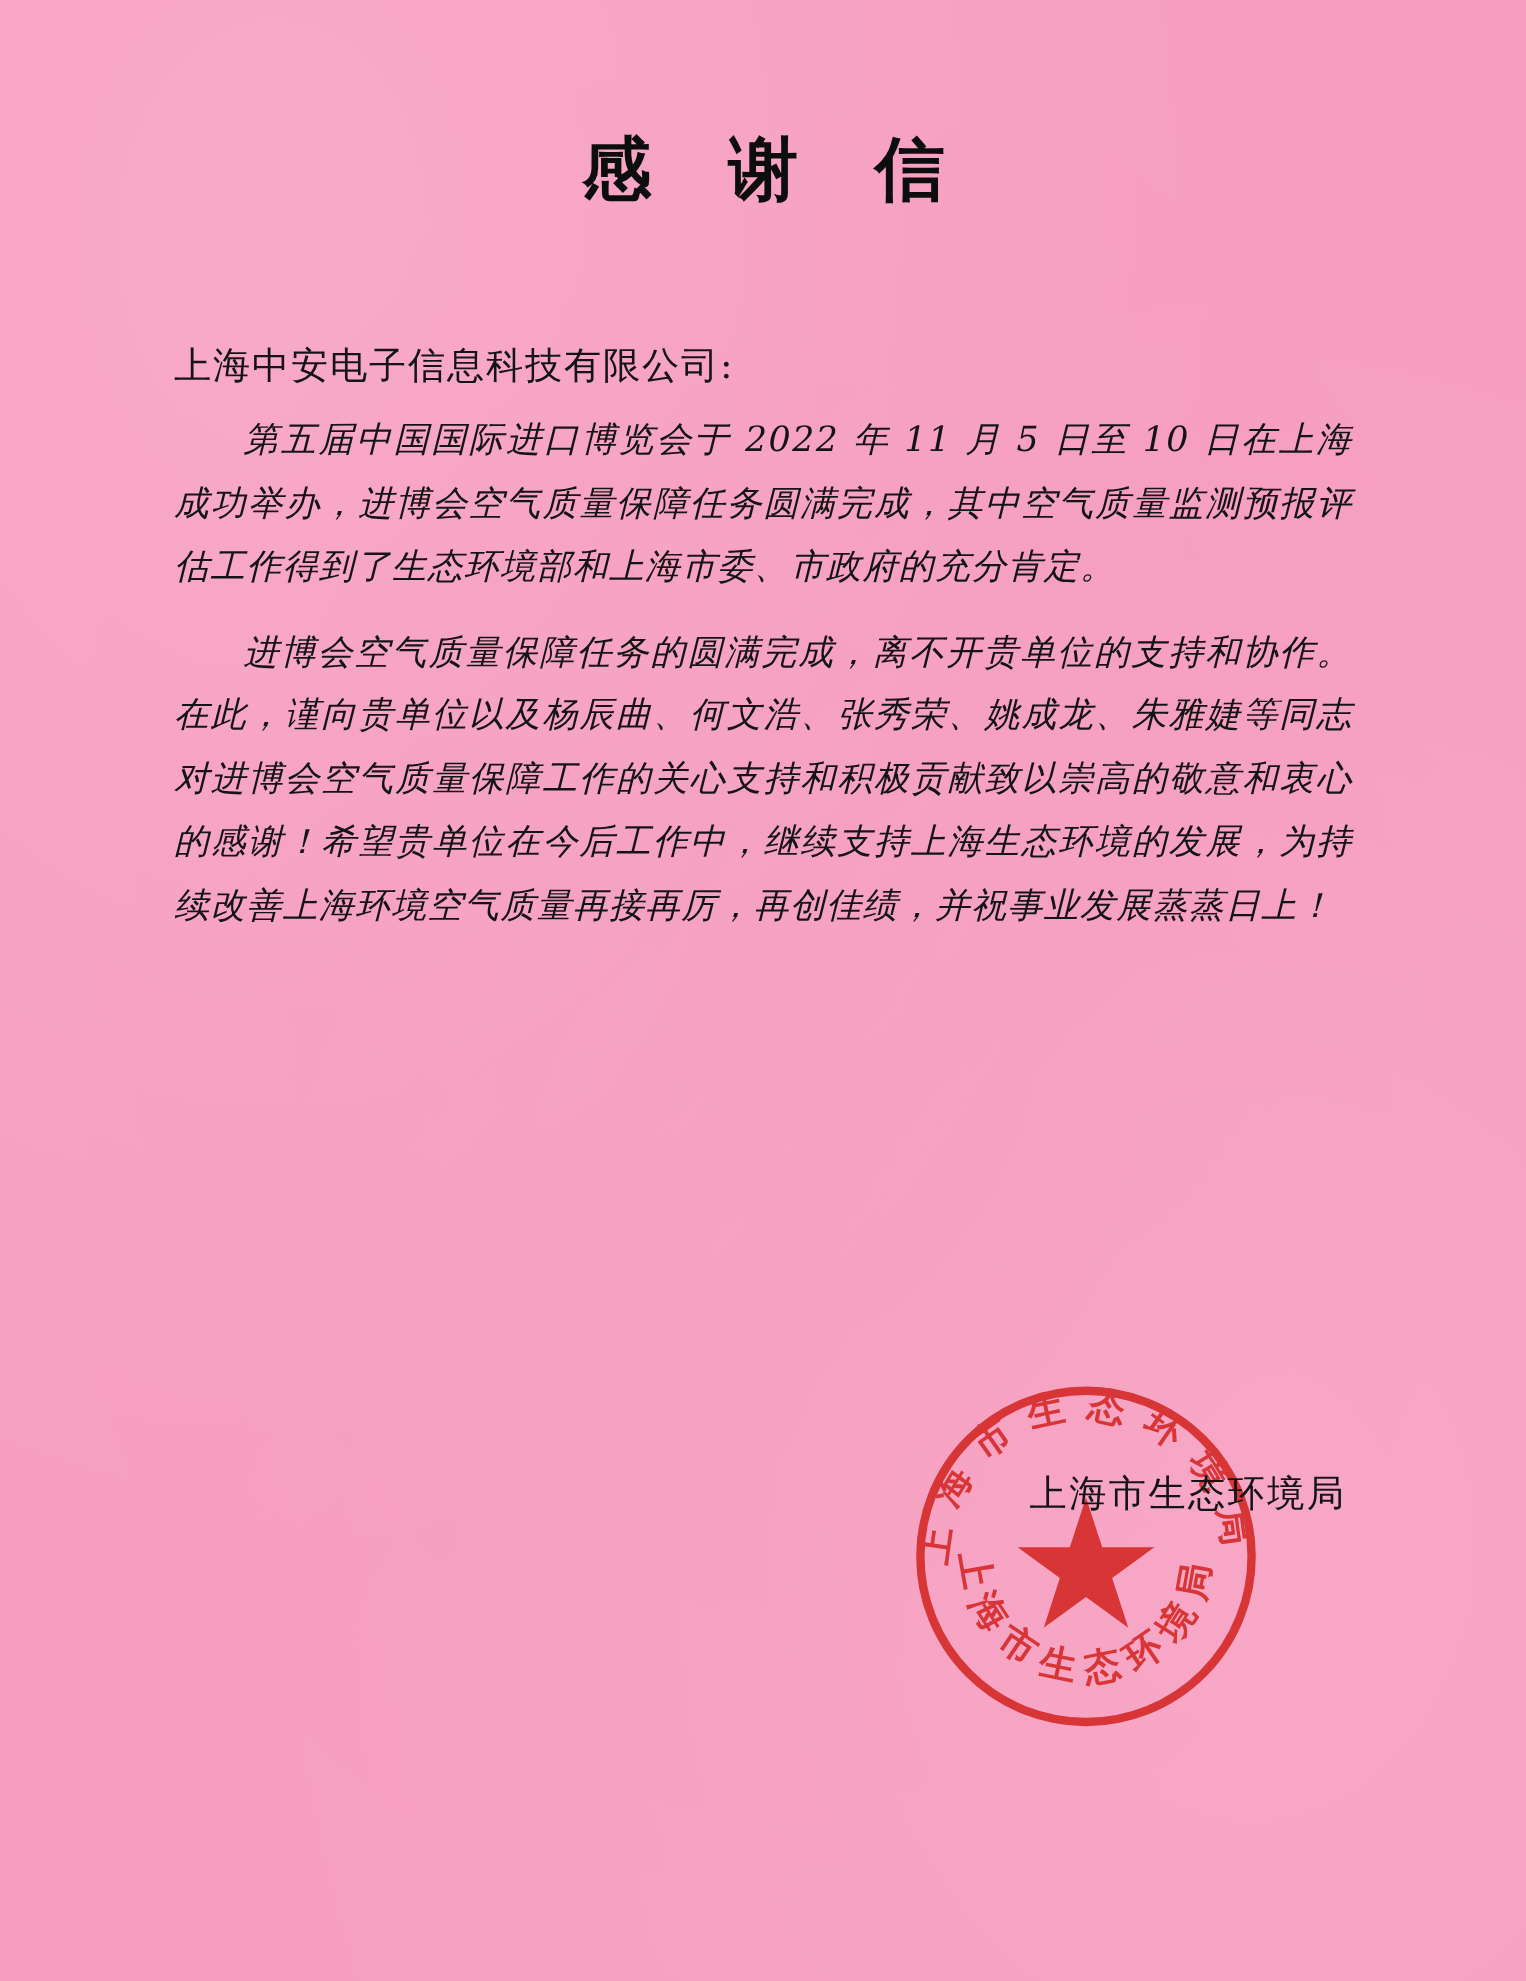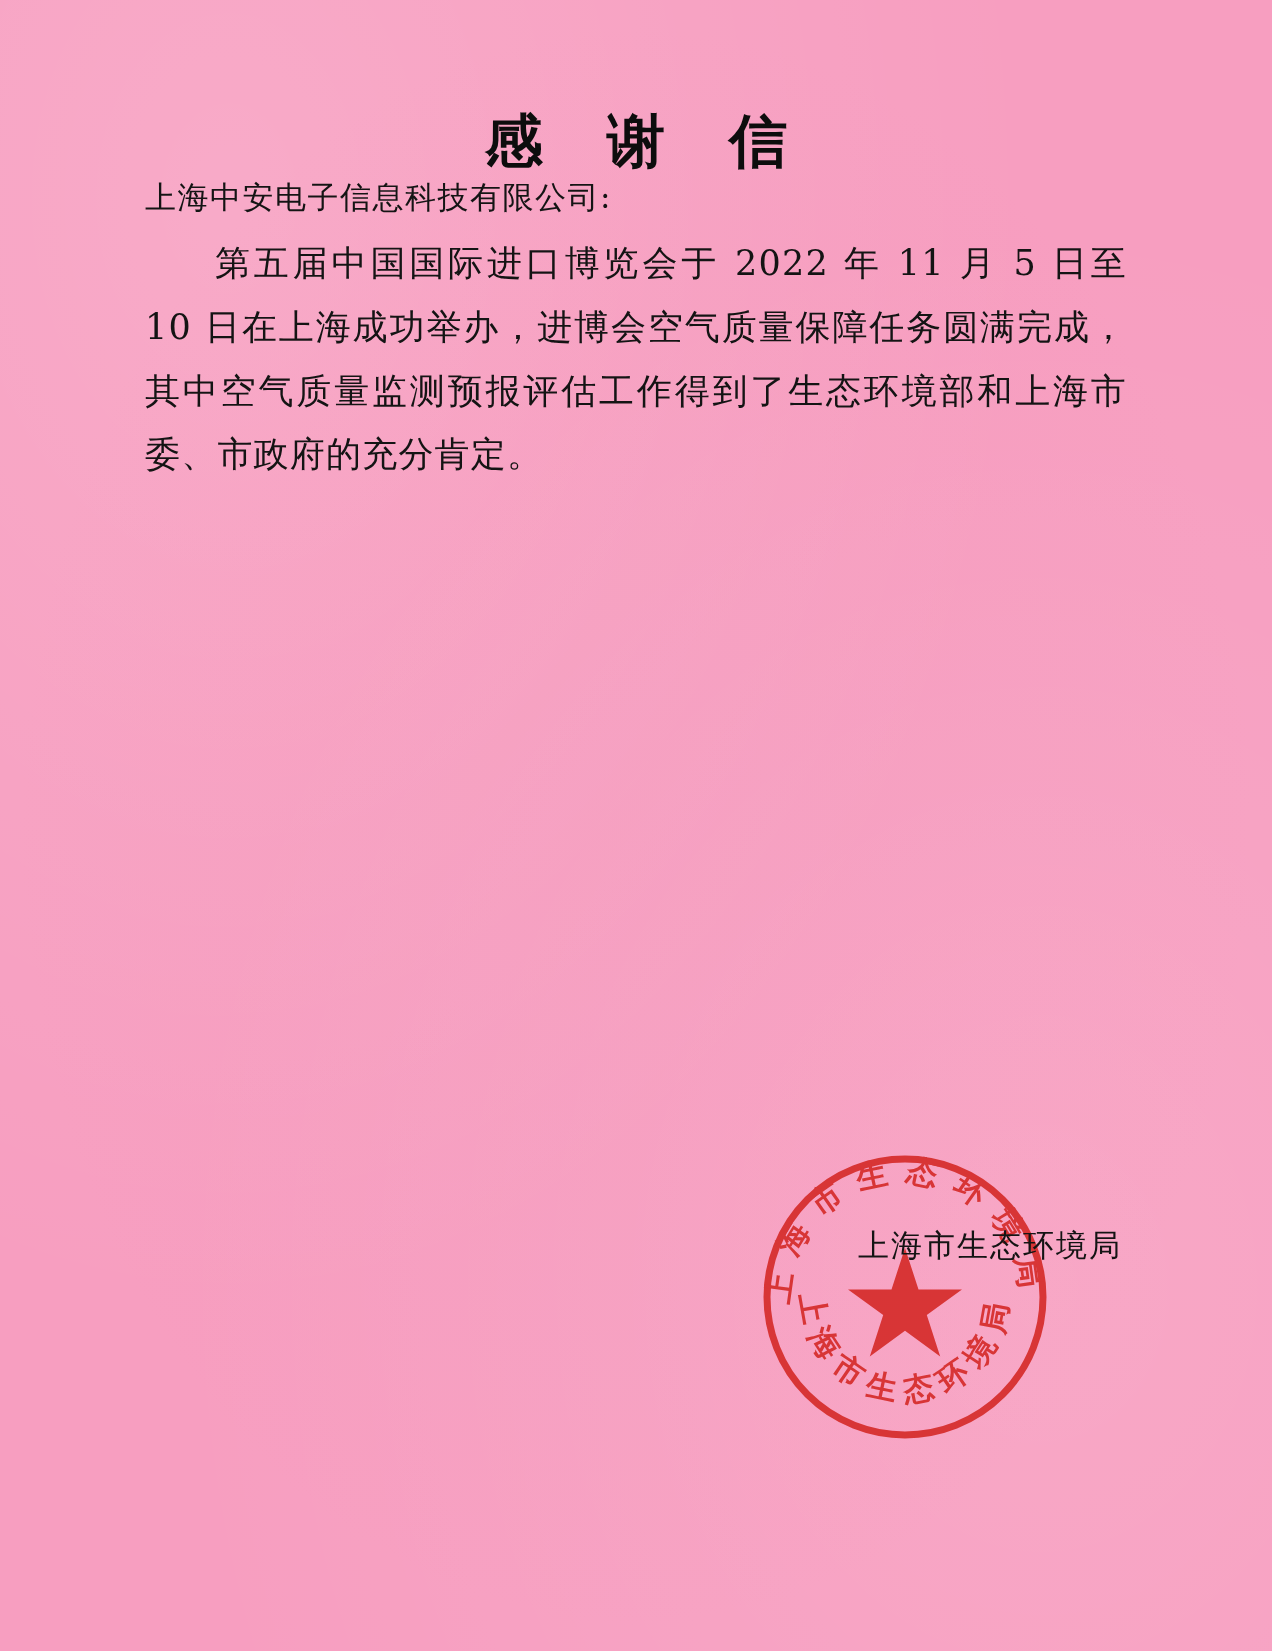--- a/index.html
+++ b/index.html
@@ -39,32 +39,34 @@
     font-size: 58px;
     font-weight: bold;
     letter-spacing: 22px;
     text-indent: 22px;
     padding-top: 110px;
     line-height: 1.1;
     color: #0d0d0d;
     font-family: "DejaVu Serif", "Liberation Serif", serif;
   }
   .salutation {
+    margin-top: 108px;
     font-size: 31px;
     letter-spacing: 1.5px;
     line-height: 1.5;
   }
   .para {
     margin-top: 12px;
-    font-size: 35px;
+    font-size: 29px;
     line-height: 1.82;
     letter-spacing: 1.2px;
     text-align: justify;
     text-justify: inter-ideograph;
     text-indent: 2em;
+    font-style: italic;
   }
   .para-second {
     margin-top: 18px;
   }
   .signature-block {
     position: absolute;
     right: 150px;
     top: 1215px;
     text-align: left;
     font-size: 31px;
@@ -100,20 +102,21 @@
 <div class="paper-texture"></div>
 
 <div class="page">
 
   <div class="doc-title">感 谢 信</div>
 
   <div class="salutation">上海中安电子信息科技有限公司:</div>
 
   <div class="para">第五届中国国际进口博览会于 2022 年 11 月 5 日至 10 日在上海成功举办，进博会空气质量保障任务圆满完成，其中空气质量监测预报评估工作得到了生态环境部和上海市委、市政府的充分肯定。</div>
 
+  <div class="para para-second">进博会空气质量保障任务的圆满完成，离不开贵单位的支持和协作。在此，谨向贵单位以及杨辰曲、何文浩、张秀荣、姚成龙、朱雅婕等同志对进博会空气质量保障工作的关心支持和积极贡献致以崇高的敬意和衷心的感谢！希望贵单位在今后工作中，继续支持上海生态环境的发展，为持续改善上海环境空气质量再接再厉，再创佳绩，并祝事业发展蒸蒸日上！</div>
 
   <div class="seal">
     <svg width="290" height="290" viewBox="0 0 290 290" xmlns="http://www.w3.org/2000/svg">
       <defs>
         <path id="sealTopArc" d="M 30,145 A 115,115 0 0 1 260,145"></path>
         <path id="sealBottomArc" d="M 42,145 A 103,103 0 0 0 248,145"></path>
       </defs>
       <circle cx="145" cy="145" r="138" fill="none" stroke="#d3231f" stroke-width="7"></circle>
       <text class="seal-char" text-anchor="middle">
         <textPath href="#sealTopArc" startOffset="50%" letter-spacing="16">上海市生态环境局</textPath>

